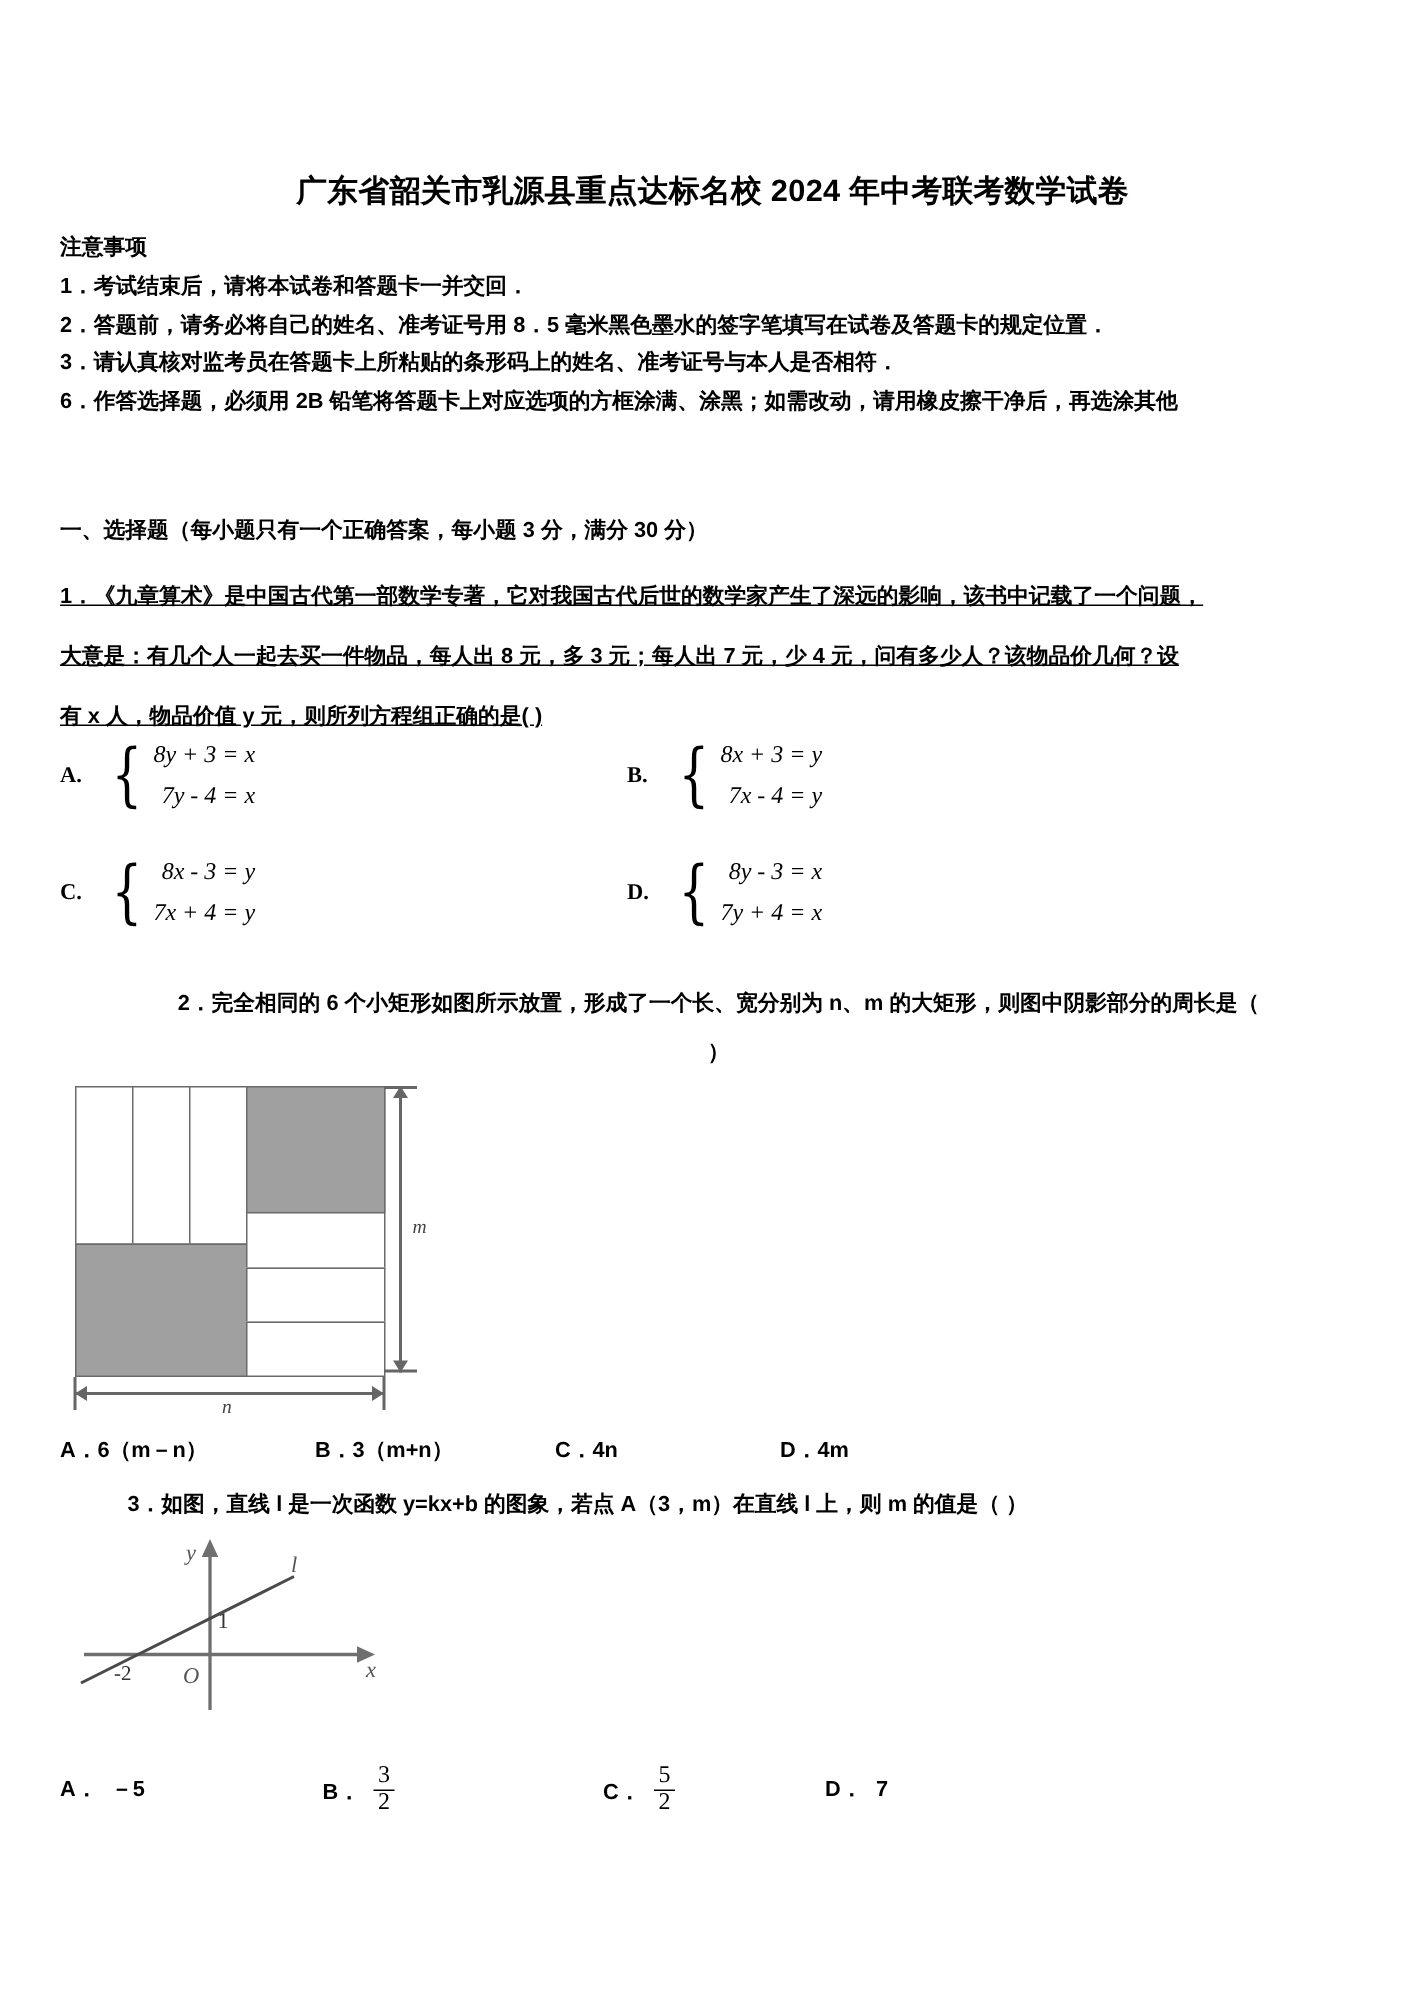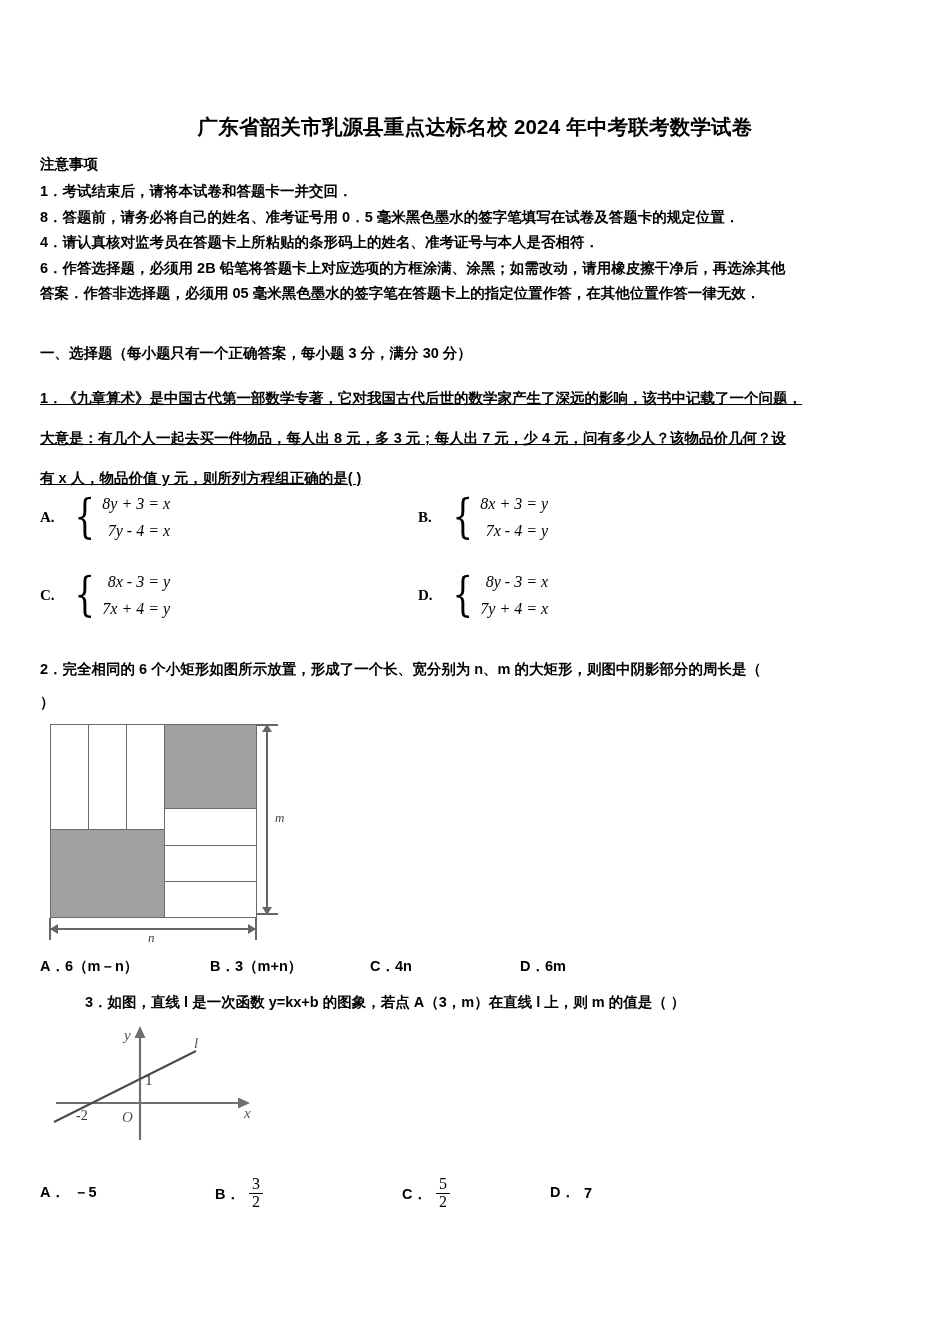--- a/index.html
+++ b/index.html
@@ -120,21 +120,21 @@
   
   .q2-body {
     position: absolute;
     left: 40px; top: 653px;
     width: 878px;
     font-size: 14.5px;
     font-weight: bold;
     font-family: "Liberation Sans", "DejaVu Sans", sans-serif;
     line-height: 33px;
   }
-  .q2-body p { margin: 0; }
+  .q2-body p { margin: 0; text-align: center; }
 
   
   .fig2 {
     position: absolute;
     left: 44px; top: 722px;
     width: 250px; height: 222px;
   }
   .fig2 .outer {
     position: absolute;
     left: 6px; top: 2px;
@@ -294,24 +294,23 @@
 </head>
 <body>
 
 <div class="page">
 
   <div class="doc-title">广东省韶关市乳源县重点达标名校 2024 年中考联考数学试卷</div>
 
   <div class="notice-head">注意事项</div>
   <div class="notice-list">
     <p>1．考试结束后，请将本试卷和答题卡一并交回．</p>
-    <p>8．答题前，请务必将自己的姓名、准考证号用 0．5 毫米黑色墨水的签字笔填写在试卷及答题卡的规定位置．</p>
-    <p>4．请认真核对监考员在答题卡上所粘贴的条形码上的姓名、准考证号与本人是否相符．</p>
+    <p>2．答题前，请务必将自己的姓名、准考证号用 8．5 毫米黑色墨水的签字笔填写在试卷及答题卡的规定位置．</p>
+    <p>3．请认真核对监考员在答题卡上所粘贴的条形码上的姓名、准考证号与本人是否相符．</p>
     <p>6．作答选择题，必须用 2B 铅笔将答题卡上对应选项的方框涂满、涂黑；如需改动，请用橡皮擦干净后，再选涂其他</p>
-    <p>答案．作答非选择题，必须用 05 毫米黑色墨水的签字笔在答题卡上的指定位置作答，在其他位置作答一律无效．</p>
   </div>
 
   <div class="section-head">一、选择题（每小题只有一个正确答案，每小题 3 分，满分 30 分）</div>
 
   <div class="q1-body">
     <p>1．《九章算术》是中国古代第一部数学专著，它对我国古代后世的数学家产生了深远的影响，该书中记载了一个问题，</p>
     <p>大意是：有几个人一起去买一件物品，每人出 8 元，多 3 元；每人出 7 元，少 4 元，问有多少人？该物品价几何？设</p>
     <p>有 x 人，物品价值 y 元，则所列方程组正确的是(  )</p>
   </div>
 
@@ -390,21 +389,21 @@
     <span class="o o1">
       <span>A．</span><span>6（m－n）</span>
     </span>
     <span class="o o2">
       <span>B．</span><span>3（m+n）</span>
     </span>
     <span class="o o3">
       <span>C．</span><span>4n</span>
     </span>
     <span class="o o4">
-      <span>D．</span><span>6m</span>
+      <span>D．</span><span>4m</span>
     </span>
   </div>
 
   <div class="q3-body">3．如图，直线 l 是一次函数 y=kx+b 的图象，若点 A（3，m）在直线 l 上，则 m 的值是（     ）</div>
 
   <div class="fig3">
     <svg width="215" height="122" viewBox="0 0 215 122">
 
       <line x1="8" y1="85" x2="190" y2="85" stroke="#6f6f6f" stroke-width="2.2"></line>
       <polygon points="190,79.5 202,85 190,90.5" fill="#6f6f6f"></polygon>

